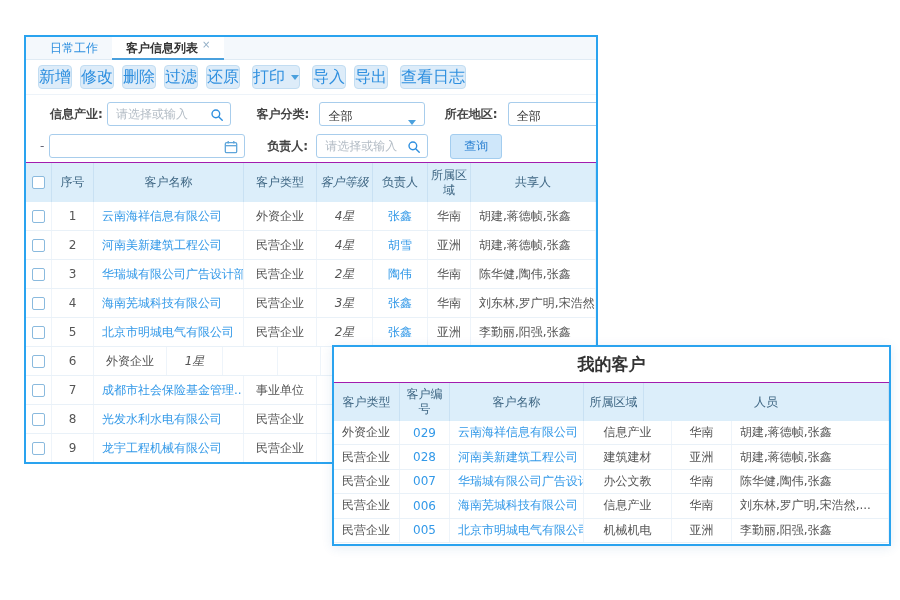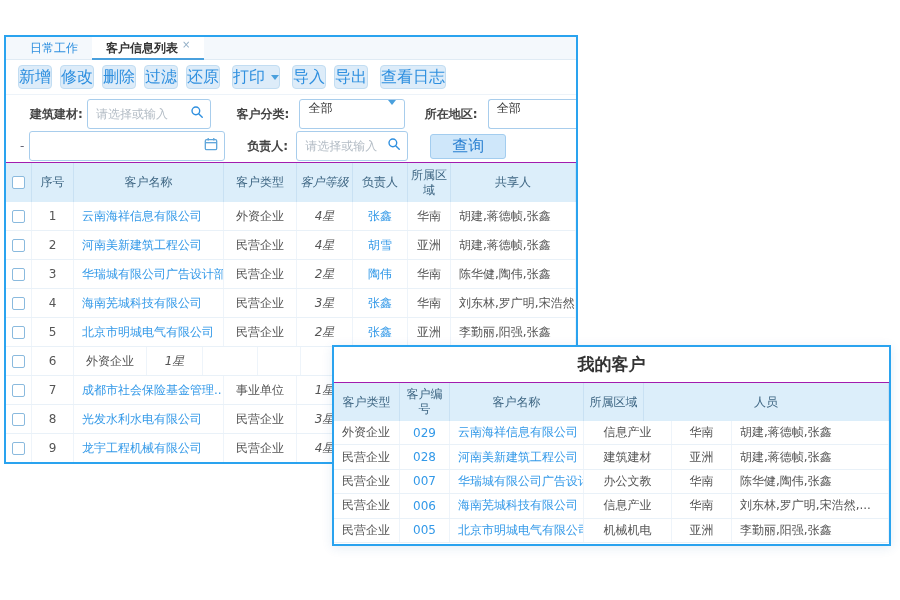--- a/index.html
+++ b/index.html
@@ -1,21 +1,21 @@
 <!DOCTYPE html>
 <html><head>
 <meta charset="utf-8">
 <style>
   * { margin:0; padding:0; box-sizing:border-box; }
   html,body { width:900px; height:600px; background:#fff; font-family:"DejaVu Sans","Liberation Sans",sans-serif; }
   .stage { position:relative; width:900px; height:600px; background:#fff; overflow:hidden; }
 
   
   .panel { position:absolute; background:#fff; border:2px solid #2aa3ef; }
-  .back-panel  { left:4px;  top:35px;  width:574px; height:429px; overflow:hidden; z-index:1; }
+  .back-panel  { left:24px;  top:35px;  width:574px; height:429px; overflow:hidden; z-index:1; }
   .front-panel { left:332px; top:345px; width:559px; height:201px; overflow:hidden; z-index:5; box-shadow:0 2px 10px rgba(40,110,170,.12); }
 
   
   .tabbar { height:23px; background:#f4f8fc; border-bottom:1px solid #e0ebf4; display:flex; align-items:stretch; padding-left:10px; font-size:12px; }
   .tab { display:flex; align-items:center; padding:0 14px; color:#2e8fdf; cursor:pointer; position:relative; }
   .tab.active { color:#333; font-weight:bold; background:#fff; }
   .tab.active::after { content:""; position:absolute; left:0; right:0; bottom:-1px; height:2px; background:#4aa0dd; }
   .tab .close { font-weight:normal; font-size:10px; color:#92aec6; margin-left:4px; position:relative; top:-4px; }
 
   
@@ -23,27 +23,27 @@
   .tbtn { height:24px; padding:0 0; margin:0 4px; background:#ddecf9; border:1px solid #c2ddf2; border-radius:4px;
           color:#2e8fdf; font-size:16px; display:flex; align-items:center; cursor:pointer; white-space:nowrap; }
   .tbtn.grp { margin-left:8px; }
   .caret { display:inline-block; width:0; height:0; border-left:4px solid transparent; border-right:4px solid transparent; border-top:5px solid #4aa0dd; margin-left:6px; }
 
   
   .frow { height:32px; display:flex; align-items:center; font-size:12px; }
   .frow1 { padding-left:24px; margin-top:3px; }
   .frow2 { padding-left:14px; }
   .flabel { font-weight:bold; color:#444; white-space:nowrap; }
-  .fctl { position:relative; height:30px; border:1px solid #a8cdec; border-radius:3px; background:#fff; display:flex; align-items:flex-start; }
+  .fctl { position:relative; height:24px; border:1px solid #a8cdec; border-radius:3px; background:#fff; display:flex; align-items:flex-end; }
   .fctl input { border:none; outline:none; width:100%; height:100%; padding:0 26px 0 8px; font-size:12px; color:#333; background:transparent; font-family:inherit; }
   .fctl input::placeholder { color:#b3bcc5; }
   .icon-right { position:absolute; right:6px; top:5px; }
   .selectbox { padding:0 8px; justify-content:space-between; color:#333; cursor:pointer; }
   .dash { color:#667; margin-right:5px; }
-  .qbtn { height:25px; padding:0 21px; background:#cfe7fa; border:1px solid #a3cdef; border-radius:3px; color:#2b80d1; font-size:16px; cursor:pointer; }
+  .qbtn { height:25px; padding:0 13px; background:#cfe7fa; border:1px solid #a3cdef; border-radius:3px; color:#2b80d1; font-size:12px; cursor:pointer; }
 
   
   .thead { display:flex; background:#dceefa; border-top:1px solid #a21caf; color:#3e6683; font-size:12px; }
   .thead .cell { border-right:1px solid #c9e1f3; justify-content:center; text-align:center; padding:0 3px; line-height:1.25;
                  white-space:normal; display:flex; align-items:center; }
   .trow { display:flex; border-bottom:1px solid #e9f1f8; background:#fff; font-size:12px; color:#555; }
   .trow .cell { border-right:1px solid #eef4fa; display:flex; align-items:center; justify-content:center; overflow:hidden; white-space:nowrap; }
   .cell.left { justify-content:flex-start; padding:0 8px; }
   .link { color:#3399e8; cursor:pointer; }
   .back-thead { height:40px; }
@@ -104,21 +104,21 @@
         </div>
       <div class="tbtn">
           <span>导出</span>
         </div>
       <div class="tbtn grp">
           <span>查看日志</span>
         </div>
     </div>
 
     <div class="frow frow1">
-      <span class="flabel" style="width:60px">建筑建材:</span>
+      <span class="flabel" style="width:60px">信息产业:</span>
       <div class="fctl" style="width:130px">
         <input placeholder="请选择或输入" style="">
         <span class="icon-right">
           <svg width="14" height="14" viewBox="0 0 16 16">
               <circle cx="6.7" cy="6.7" r="4.4" fill="none" stroke="#2e8fdf" stroke-width="1.6"></circle>
               <line x1="10.2" y1="10.2" x2="14" y2="14" stroke="#2e8fdf" stroke-width="1.6" stroke-linecap="round"></line>
             </svg>
         </span>
       </div>
       <span class="flabel" style="margin-left:26px;width:60px">客户分类:</span>

